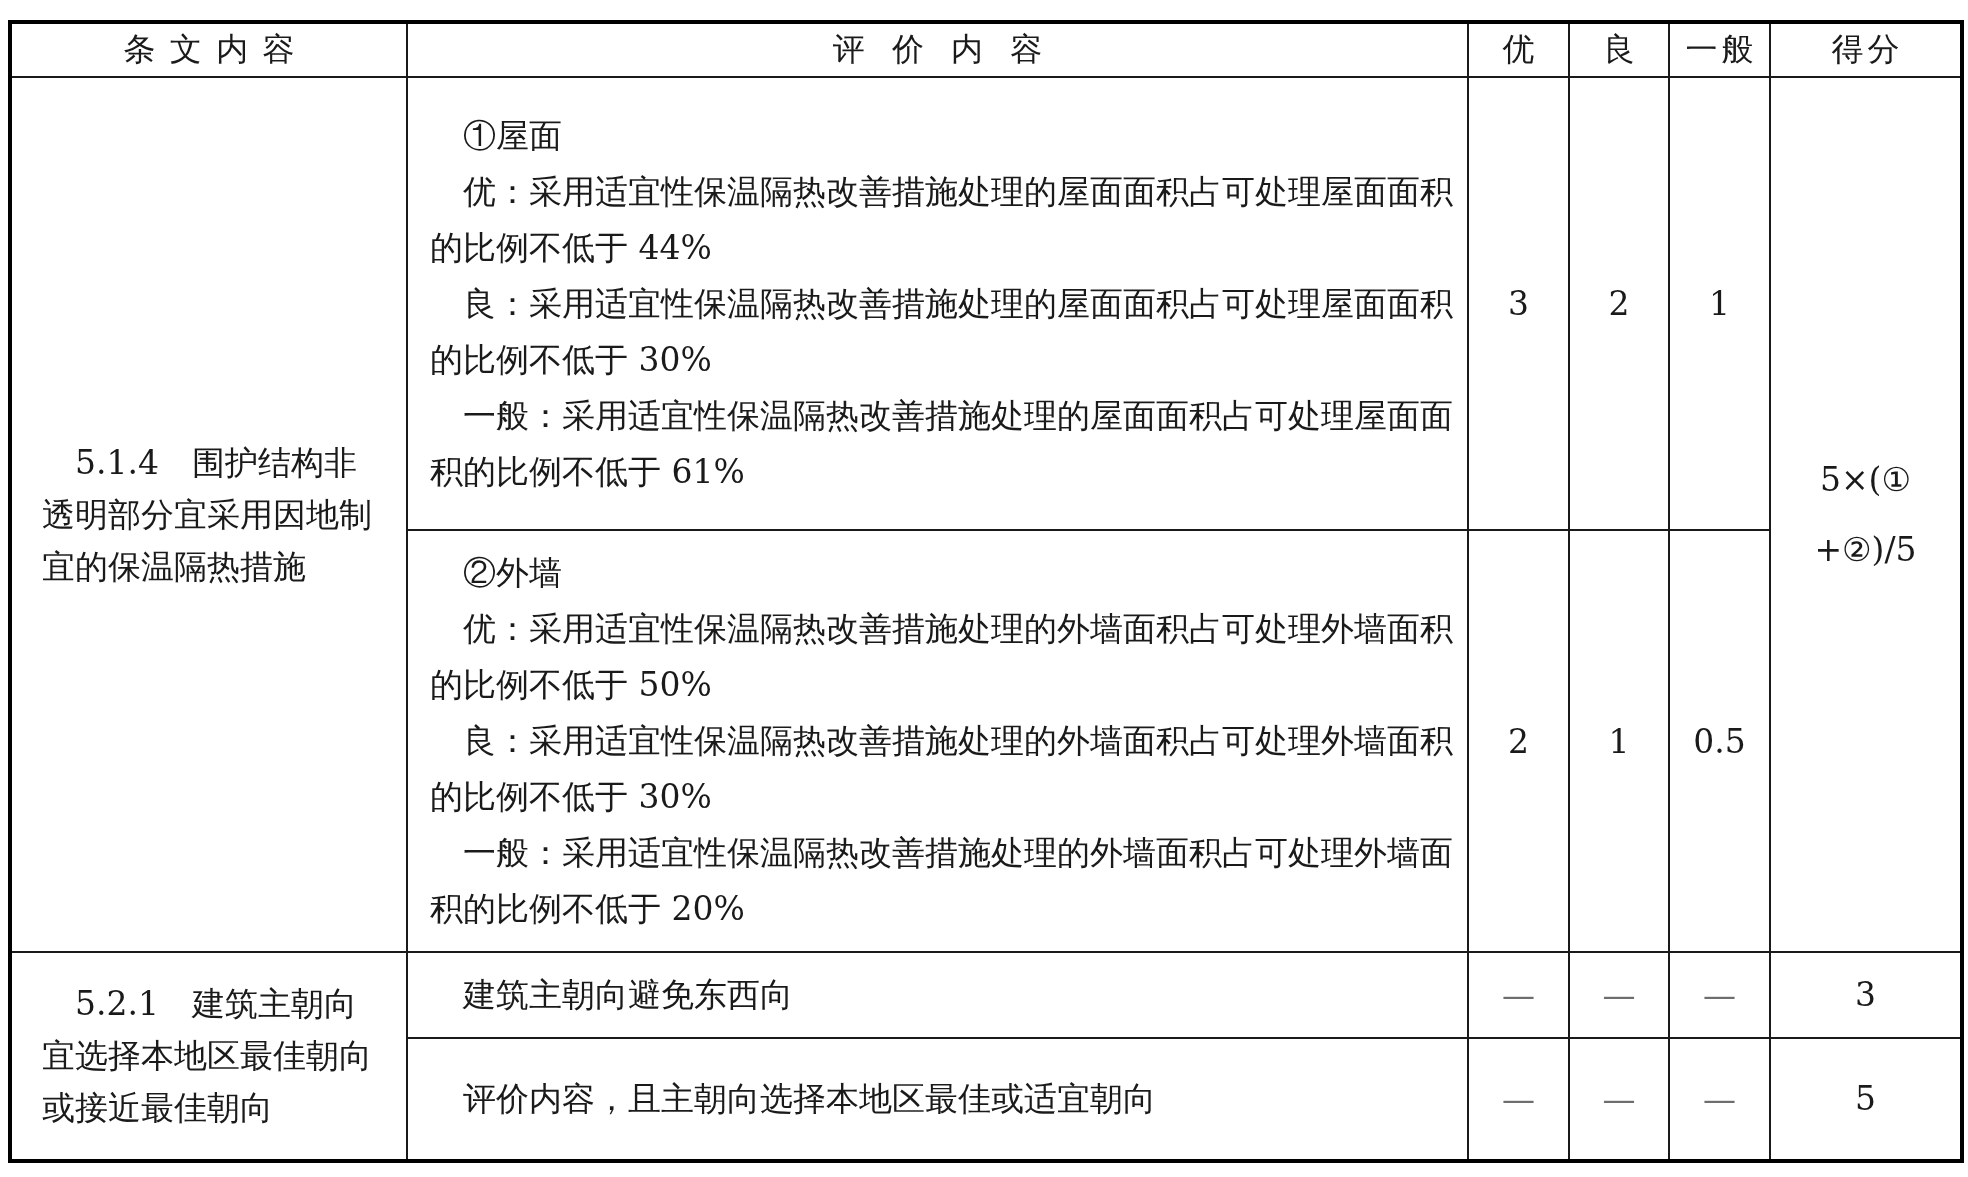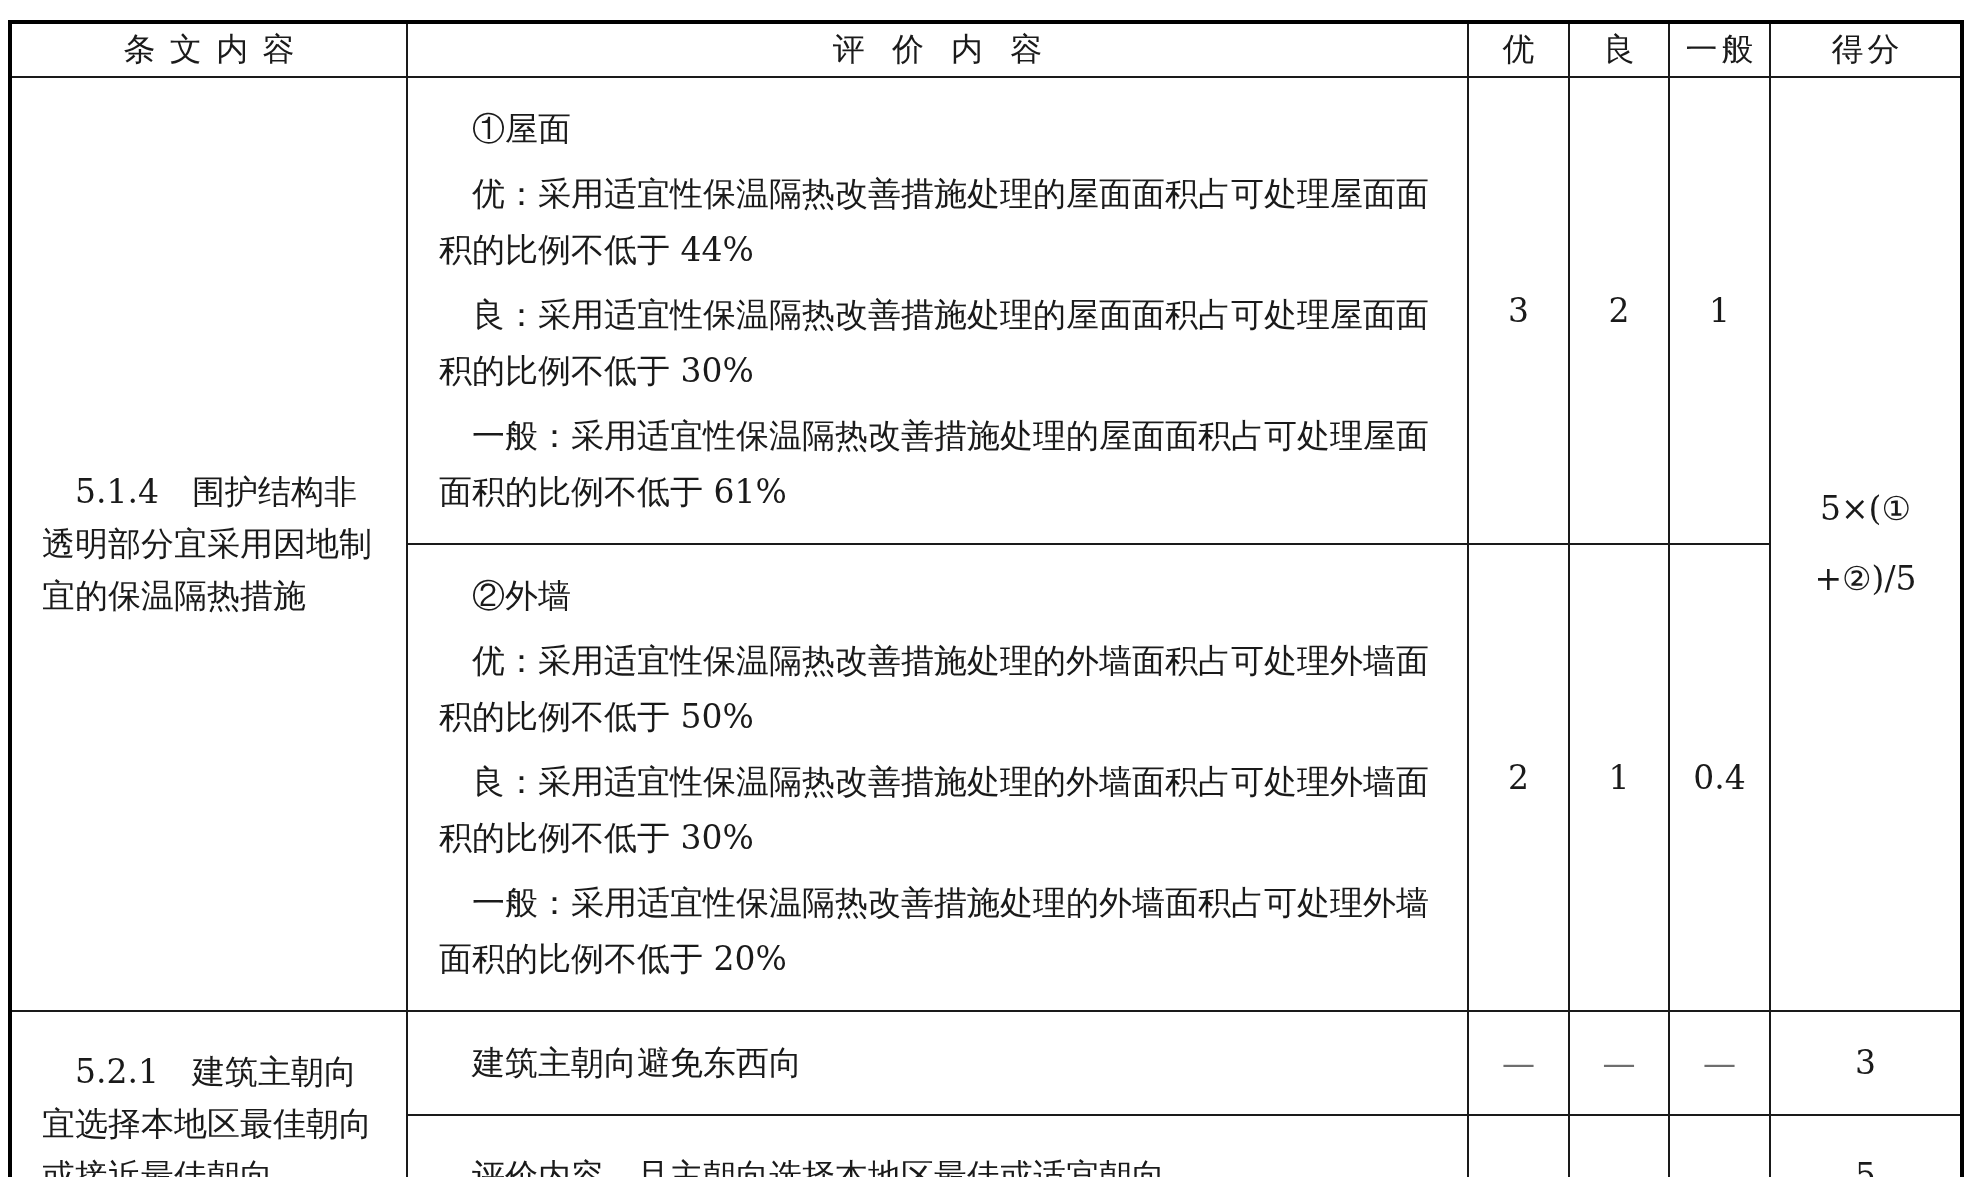--- a/index.html
+++ b/index.html
@@ -50,21 +50,21 @@
   }
   td.clause p { margin: 12px; text-indent: 33px; }
   
   td.eval {
     font-size: 33px;
     line-height: 56px;
     vertical-align: middle;
     text-align: left;
     padding: 14px 8px 14px 22px;
   }
-  td.eval p { margin: 9px; text-indent: 33px; }
+  td.eval p { margin: 0; text-indent: 33px; }
   
   td.num {
     font-size: 33px;
     text-align: center;
     vertical-align: middle;
     padding: 0;
   }
   td.num.dash { color: #6e6e6e; }
   
   td.score {
@@ -118,21 +118,21 @@
 
     <tr style="height:360px">
       <td class="eval">
         <p>②外墙</p>
         <p>优：采用适宜性保温隔热改善措施处理的外墙面积占可处理外墙面积的比例不低于 50%</p>
         <p>良：采用适宜性保温隔热改善措施处理的外墙面积占可处理外墙面积的比例不低于 30%</p>
         <p>一般：采用适宜性保温隔热改善措施处理的外墙面积占可处理外墙面积的比例不低于 20%</p>
       </td>
       <td class="num">2</td>
       <td class="num">1</td>
-      <td class="num">0.4</td>
+      <td class="num">0.5</td>
     </tr>
 
     <tr style="height:74px">
       <td class="clause" rowspan="2">
         <p>5.2.1　建筑主朝向宜选择本地区最佳朝向或接近最佳朝向</p>
       </td>
       <td class="eval">
         <p>建筑主朝向避免东西向</p>
       </td>
       <td class="num dash">—</td>

